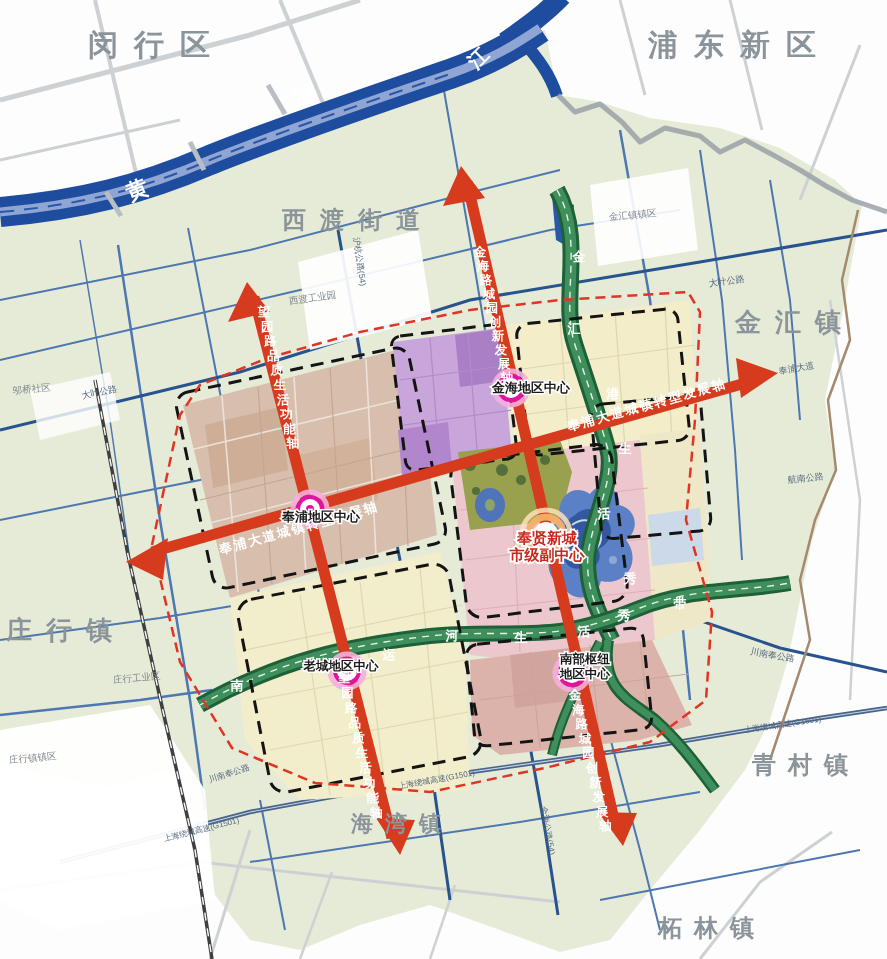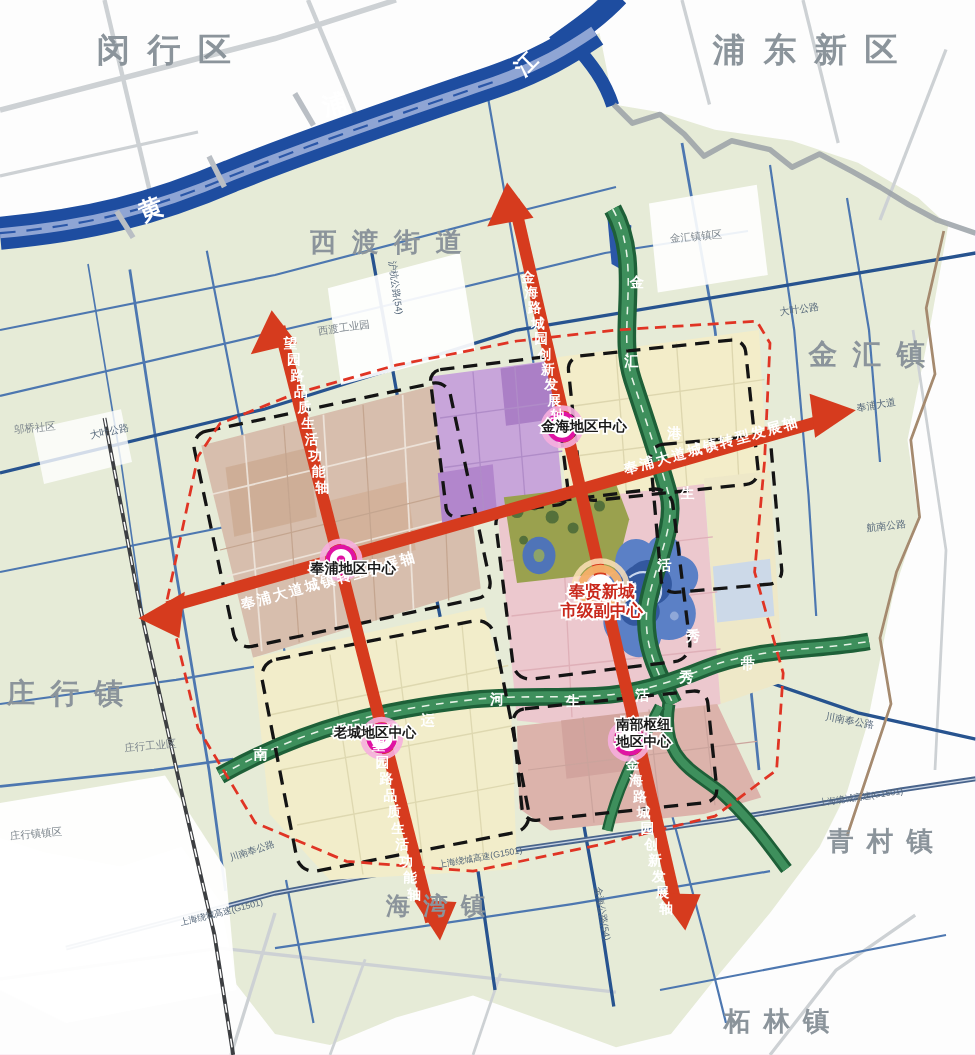--- a/index.html
+++ b/index.html
@@ -1,16 +1,16 @@
 <!DOCTYPE html>
 <html><head>
 <meta charset="utf-8">
 <style>
   html,body{margin:0;padding:0;background:#ffffff;}
-  .map-wrap{position:relative;width:887px;height:959px;overflow:hidden;background:#ec4899;}
+  .map-wrap{position:relative;width:887px;height:959px;overflow:hidden;background:#3b82f6;}
   svg{display:block}
   text{font-family:"Liberation Sans","DejaVu Sans",sans-serif;}
   .districts{fill:#8b949b;font-weight:700;}
   .settlements{fill:#7d868d;}
   .roads{fill:#55677a;}
   .river_chars{fill:#ffffff;font-weight:700;}
   .corridor_chars{fill:#ffffff;font-weight:700;}
   .axis_labels{fill:#ffffff;font-weight:700;}
   .center_labels{fill:#1a1a1a;font-weight:700;paint-order:stroke;stroke:#ffffff;stroke-width:3px;}
   .main_center{fill:#c9281c;font-weight:700;paint-order:stroke;stroke:#ffffff;stroke-width:3.5px;}

